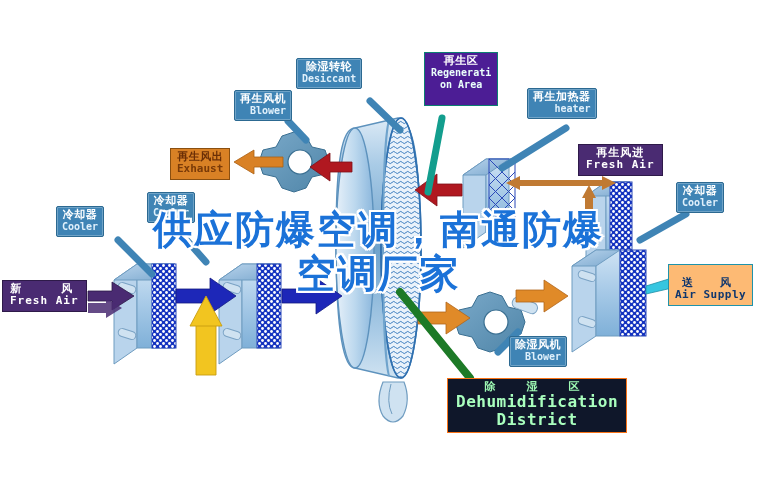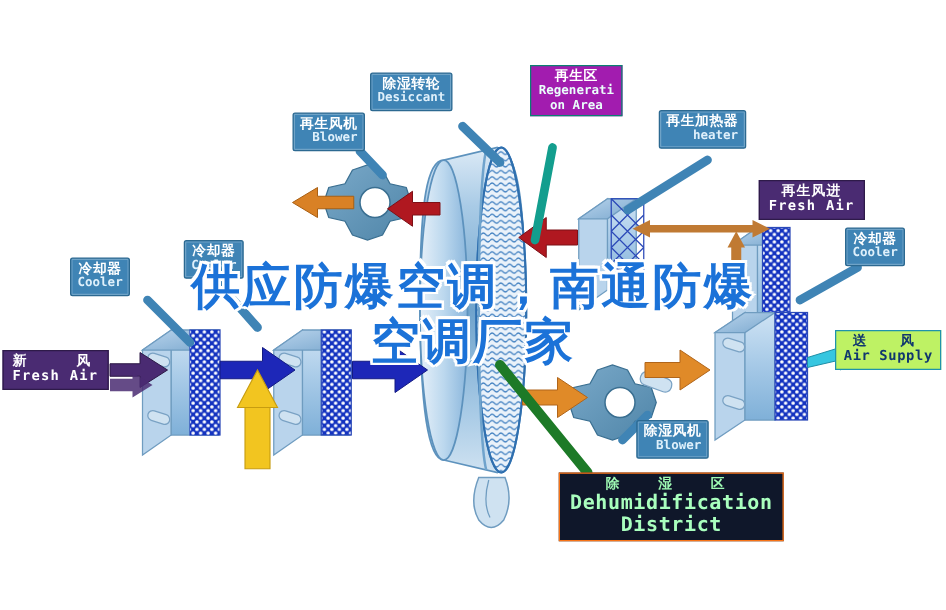--- a/index.html
+++ b/index.html
@@ -51,24 +51,24 @@
     background:#d98125;
     border:1px solid #8a4f10;
     color:#5b2b05;
     padding:2px 6px 3px 6px;
   }
   .orange .cn{font-size:11px;color:#6b2f06;}
   .orange .en{font-size:11px;color:#7a3a08;}
 
   
   .teal{
-    background:#a21caf;
+    background:#4c1d95;
     border:1px solid #0c7f72;
     color:#ffffff;
-    padding:2px 6px 2px 6px;
+    padding:2px 6px 15px 6px;
   }
   .teal .cn{font-size:11px;color:#ffffff;}
   .teal .en{font-size:10px;color:#eafffb;}
 
   
   .purple{
     background:#4a2b72;
     border:1px solid #2e1a49;
     color:#ffffff;
     padding:2px 7px 3px 7px;
@@ -82,24 +82,24 @@
     background:#0f172a;
     border:1px solid #f97316;
     color:#8ff7a8;
     padding:2px 8px 3px 8px;
   }
   .dgreen .cn{font-size:11px;color:#9ffbb4;letter-spacing:10px;}
   .dgreen .en{font-size:16px;color:#a9ffbe;letter-spacing:0.5px;}
 
   
   .cyan{
-    background:#bef264;
+    background:#fdba74;
     border:1px solid #1f93ab;
     color:#0d3f7a;
-    padding:2px 6px 3px 6px;
+    padding:12px 6px 3px 6px;
   }
   .cyan .cn{font-size:11px;color:#10376e;letter-spacing:8px;}
   .cyan .en{font-size:11px;color:#10376e;letter-spacing:0.5px;}
 
   
   .yellow{
     background:#f2c520;
     border:2px solid #2f6b1e;
     color:#1a1a1a;
     padding:2px 7px 3px 7px;
@@ -338,25 +338,29 @@
     <span class="cn">再生区</span>
     <span class="en">Regenerati</span>
     <span class="en">on Area</span>
   </div>
 
   <div class="lbl cal" style="left:527px;top:88px;">
     <span class="cn">再生加热器</span>
     <span class="en">heater</span>
   </div>
 
-  <div class="lbl purple tight" style="left:607px;top:144px;">
+  <div class="lbl purple tight" style="left:578px;top:144px;">
     <span class="cn">再生风进</span>
     <span class="en">Fresh Air</span>
   </div>
 
+  <div class="lbl orange" style="left:170px;top:148px;">
+    <span class="cn">再生风出</span>
+    <span class="en">Exhaust</span>
+  </div>
 
   <div class="lbl cal" style="left:56px;top:206px;">
     <span class="cn">冷却器</span>
     <span class="en">Cooler</span>
   </div>
 
   <div class="lbl cal" style="left:147px;top:192px;">
     <span class="cn">冷却器</span>
     <span class="en">Cooler</span>
   </div>

